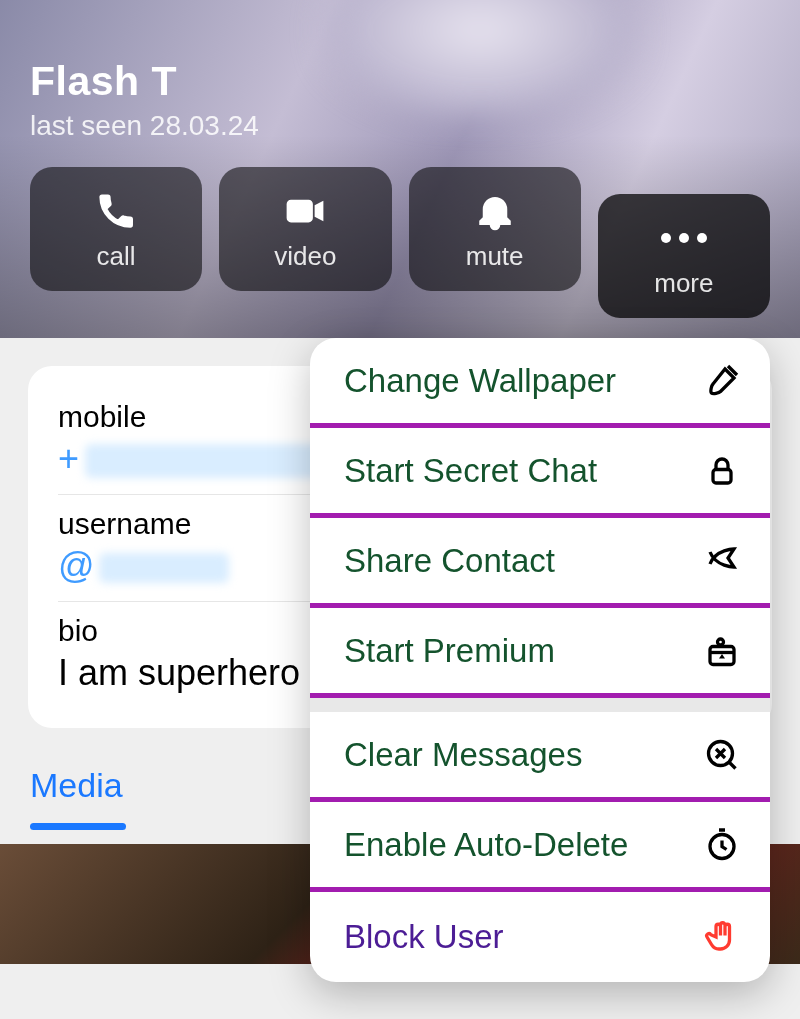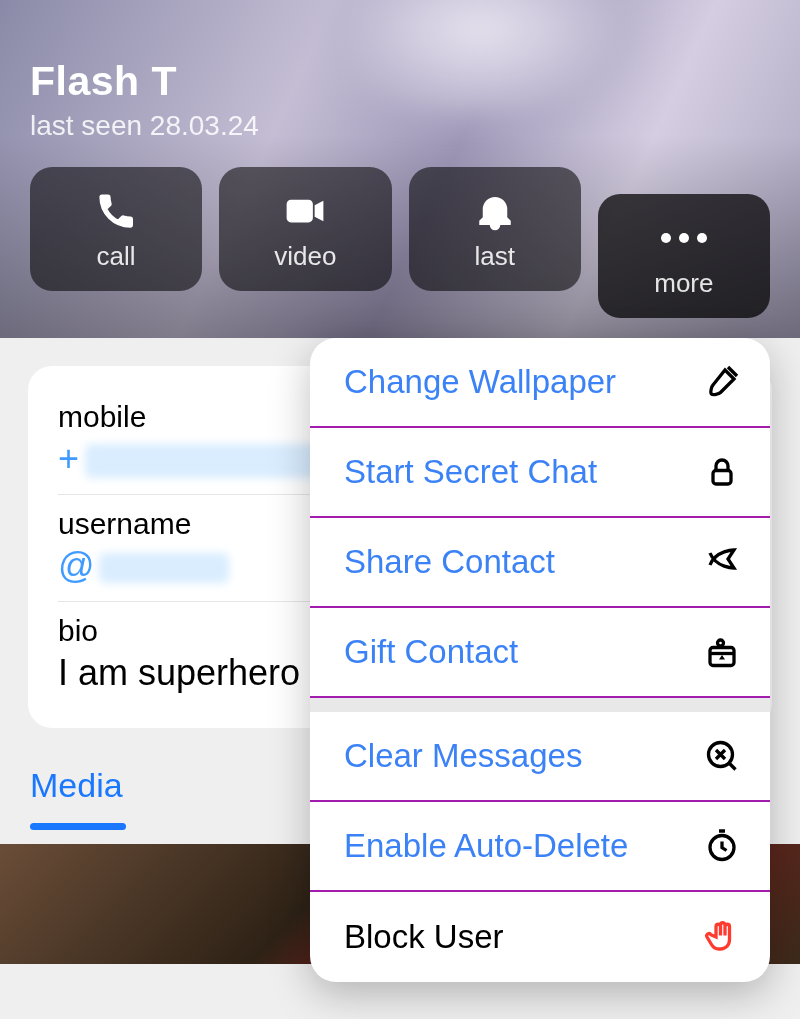--- a/index.html
+++ b/index.html
@@ -57,27 +57,27 @@
   .media-thumb{
     margin-top:0;width:100%;height:120px;background:linear-gradient(135deg,#6a4d38 0%,#2e2216 40%,#8b1f1f 60%,#3b2a1a 100%);
     margin-left:-30px;margin-right:-30px;width:calc(100% + 60px);position:relative;top:14px;
   }
 
   .more-menu{
     position:absolute;top:338px;right:30px;width:460px;background:#fff;border-radius:26px;box-shadow:0 12px 40px rgba(0,0,0,.25);overflow:hidden;z-index:50;
   }
   .menu-list{list-style:none;}
   .menu-item{
-    display:flex;align-items:center;justify-content:space-between;height:90px;padding:0 28px 0 34px;font-size:33px;color:#3b82f6;
-    border-bottom:2px solid #a21caf;
+    display:flex;align-items:center;justify-content:space-between;height:90px;padding:0 28px 0 34px;font-size:33px;color:#14532d;
+    border-bottom:5px solid #a21caf;
   }
   .menu-group-sep{height:14px;background:#e8e8e8;border-bottom:none;padding:0;}
   .menu-item .mic{width:40px;height:40px;display:flex;align-items:center;justify-content:center;}
   .menu-item .mic svg{width:36px;height:36px;stroke:#000;fill:none;stroke-width:2.2;}
-  .menu-item.danger{color:#000000;border-bottom:none;}
+  .menu-item.danger{color:#4c1d95;border-bottom:none;}
   .menu-item.danger .mic svg{stroke:#ff3b30;}
 </style>
 </head>
 <body>
 
 <div class="profile-header">
   <div class="contact-name">Flash T</div>
   <div class="contact-status">last seen 28.03.24</div>
 
   <div class="action-row">
@@ -97,21 +97,21 @@
       </span>
       <span class="action-label">video</span>
     </div>
     <div class="action-btn">
       <span class="ic">
         <svg viewBox="0 0 24 24" fill="none" stroke="#fff" stroke-width="2">
             <path d="M18 16v-5a6 6 0 10-12 0v5l-2 2v1h16v-1l-2-2z"></path>
             <path d="M10 20a2 2 0 004 0"></path>
           </svg>
       </span>
-      <span class="action-label">last</span>
+      <span class="action-label">mute</span>
     </div>
     <div class="action-btn more-btn active">
       <span class="ic">
         <span class="more-dots">
             <span></span>
             <span></span>
             <span></span>
           </span>
       </span>
       <span class="action-label">more</span>
@@ -168,21 +168,21 @@
     </li>
     <li class="menu-item">
       <span>Share Contact</span>
       <span class="mic">
         <svg viewBox="0 0 24 24">
             <path d="M4 14c4-10 16-10 16-10l-4 6 4 6s-12 0-16-10"></path>
           </svg>
       </span>
     </li>
     <li class="menu-item">
-      <span>Gift Contact</span>
+      <span>Start Premium</span>
       <span class="mic">
         <svg viewBox="0 0 24 24">
             <rect x="4" y="9" width="16" height="12" rx="2"></rect>
             <path d="M4 13h16"></path>
             <path d="M9 6a2 2 0 114 0 2 2 0 11-4 0"></path>
             <path d="M12 14l-2 3h4l-2-3z" fill="#000" stroke="none"></path>
           </svg>
       </span>
     </li>
     <li class="menu-group-sep"></li>

